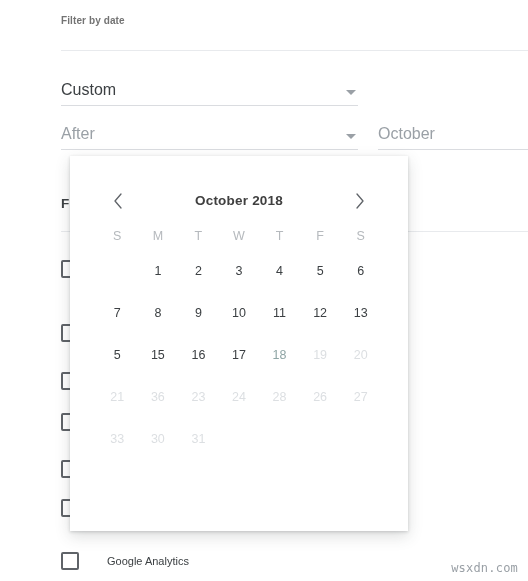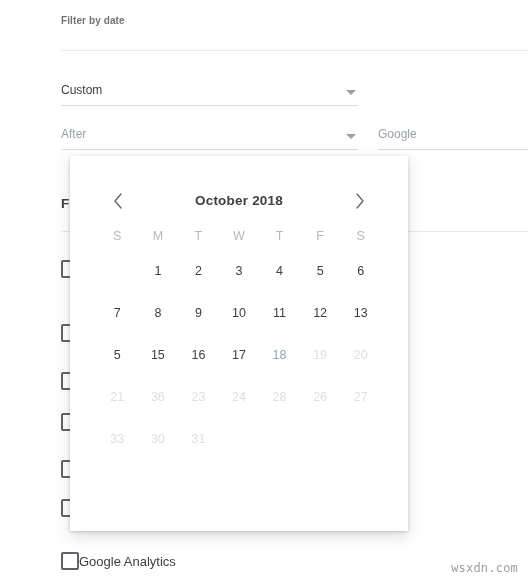--- a/index.html
+++ b/index.html
@@ -44,21 +44,21 @@
 
   
   .field {
     position: absolute;
     height: 30px;
   }
   .field .field-text {
     position: absolute;
     left: 0;
     bottom: 7px;
-    font-size: 12px;
+    font-size: 16px;
     line-height: 18px;
   }
   .field .underline {
     position: absolute;
     left: 0;
     bottom: 0;
     height: 1px;
     width: 100%;
     background: #dadce0;
   }
@@ -112,21 +112,22 @@
   }
   .cb-box {
     width: 18px;
     height: 18px;
     border: 2px solid #5f6368;
     border-radius: 2px;
     background: #ffffff;
     flex: 0 0 auto;
   }
   .cb-label {
-    font-size: 13px;
+    margin-left: 28px;
+    font-size: 11px;
     color: #3c4043;
     white-space: nowrap;
   }
 
   
   .calendar-popup {
     position: absolute;
     left: 70px;
     top: 156px;
     width: 338px;
@@ -235,21 +236,21 @@
     <span class="underline"></span>
   </div>
 
   <div class="field" id="field-after">
     <span class="field-text">After</span>
     <span class="caret"></span>
     <span class="underline"></span>
   </div>
 
   <div class="field" id="field-before">
-    <span class="field-text">Google</span>
+    <span class="field-text">October</span>
     <span class="underline"></span>
   </div>
 
   <div class="subsection-title">F</div>
   <div class="subsection-divider"></div>
 
   <div id="checkbox-list">
       <div class="cb-row" style="top: 258px;">
         <span class="cb-box"></span>
       </div>

